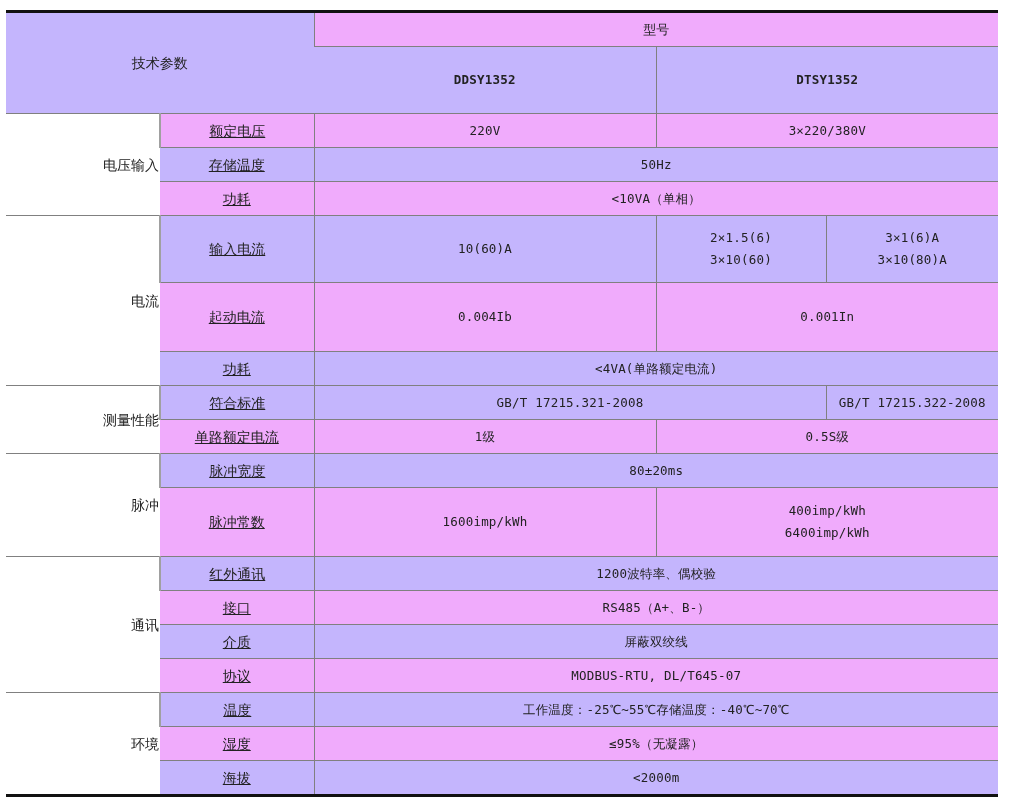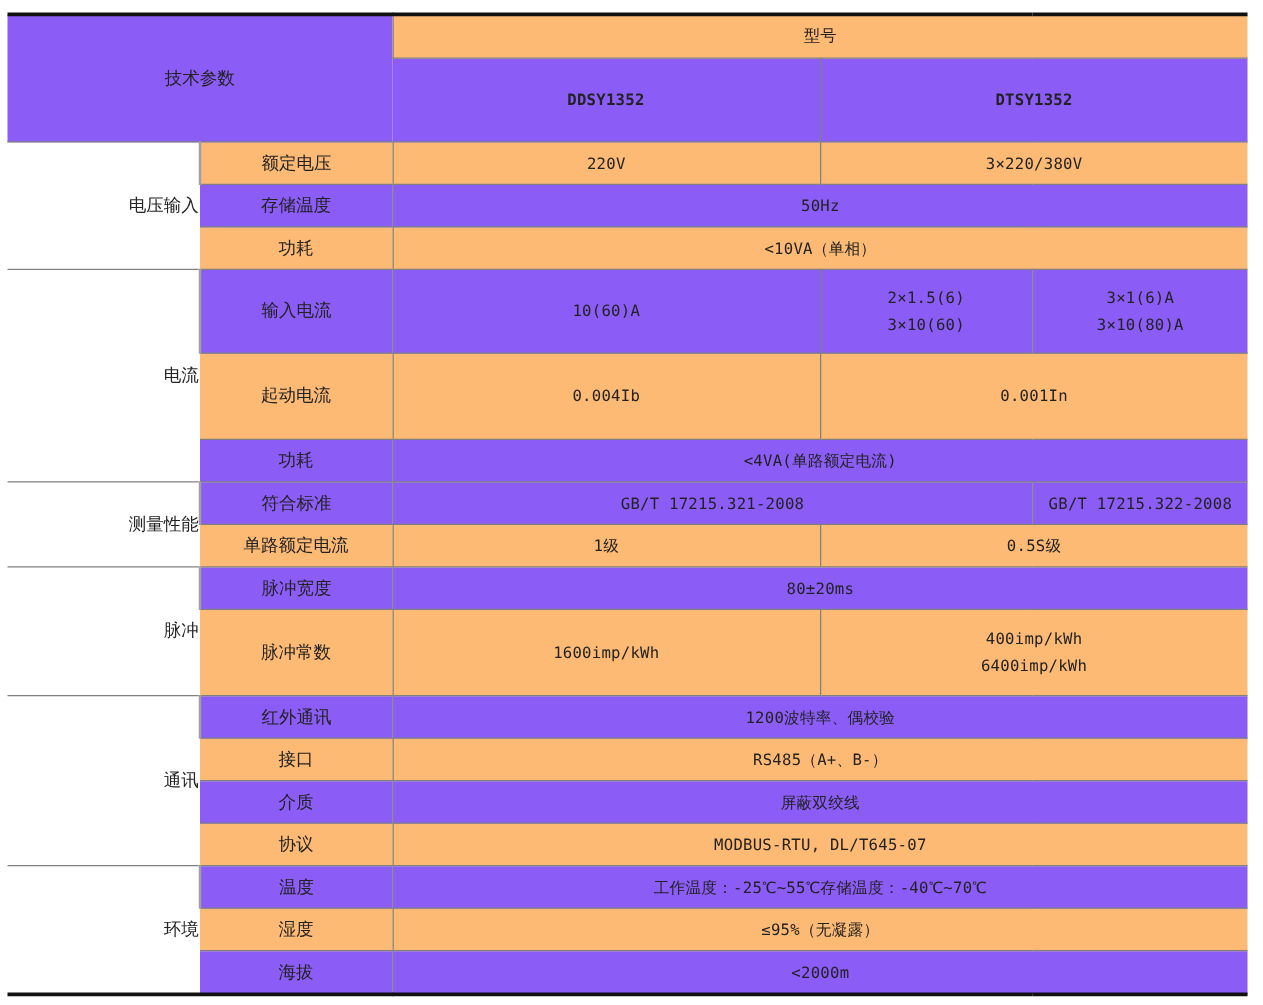--- a/index.html
+++ b/index.html
@@ -13,28 +13,28 @@
   }
   .spec-table td {
     text-align: center; vertical-align: middle; padding: 0;
     border-top: 1px solid #808080; border-bottom: 1px solid #808080;
     border-left: 1px solid #808080; border-right: none;
     line-height: 22px;
   }
   .spec-table tr > td:first-child { border-left: none; }
   .spec-table td.group { font-size: 14px; background: #ffffff; text-align: right; }
   .spec-table td.param { font-size: 14px; }
-  .shade { background: #fdba74; }
-  .white { background: #8b5cf6; }
+  .shade { background: #f0abfc; }
+  .white { background: #c4b5fd; }
   .h33 { height: 33px; }
   .h66 { height: 66px; }
   .h68 { height: 68px; }
   .mono { font-family: "DejaVu Sans Mono", "Liberation Mono", monospace; font-size: 12.5px; letter-spacing: 0.2px; }
   .bold { font-weight: bold; }
-  .spec-table td.param-col { border-left: 2px solid #a0a0a0; }
+  .spec-table td.param-col { border-left: 2px solid #a0a0a0; text-decoration: underline; }
 </style>
 </head>
 <body>
 
 <table class="spec-table">
   <colgroup>
     <col style="width:154px">
     <col style="width:154px">
     <col style="width:342px">
     <col style="width:170px">

